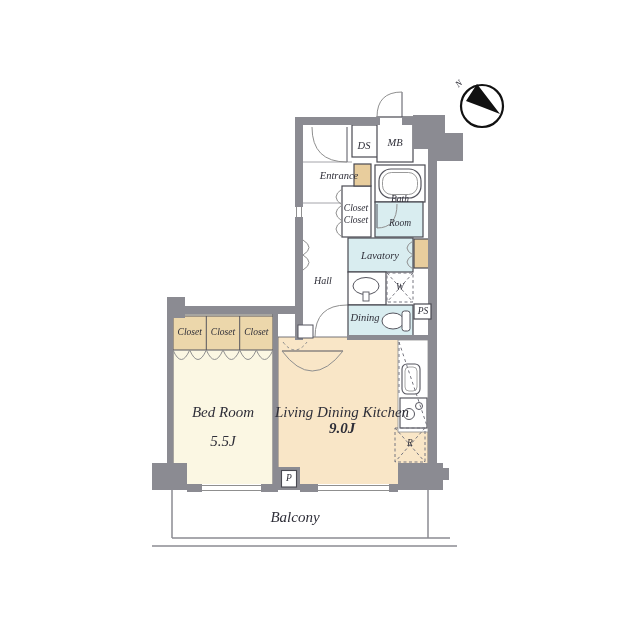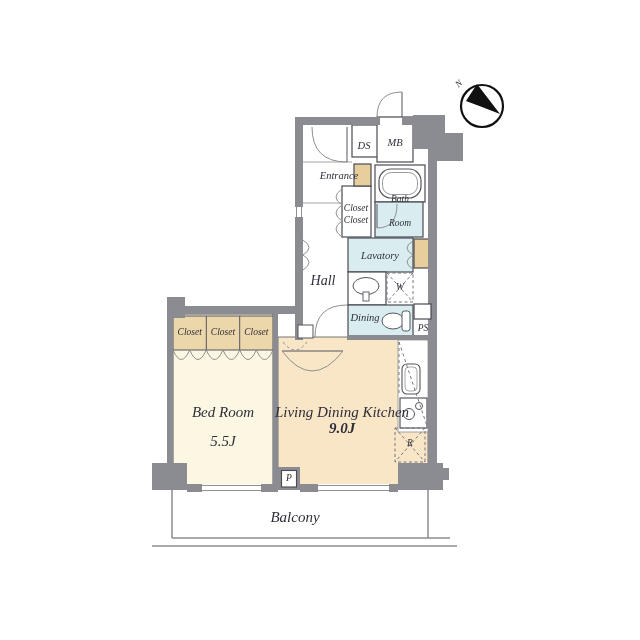--- a/index.html
+++ b/index.html
@@ -3,21 +3,21 @@
 <meta charset="utf-8">
 <style>
   html,body{margin:0;padding:0;background:#ffffff;}
   .stage{position:relative;width:640px;height:640px;background:#ffffff;overflow:hidden;
          font-family:"Liberation Serif","DejaVu Serif",serif;}
   .plan-svg{position:absolute;left:0;top:0;}
   .lbl{position:absolute;transform:translate(-50%,-50%);
        font-family:"Liberation Serif","DejaVu Serif",serif;
        font-style:italic;color:#2e2e38;white-space:nowrap;line-height:1;}
   .s9{font-size:9px;}  .s95{font-size:9.5px;} .s10{font-size:10.5px;}
-  .s11{font-size:14px;} .s12{font-size:15px;}
+  .s11{font-size:10px;} .s12{font-size:15px;}
   .rot{transform:translate(-50%,-50%) rotate(-42deg);}
 </style>
 </head>
 <body>
 
 <div class="stage">
 
   <svg class="plan-svg" width="640" height="640" viewBox="0 0 640 640">
 
     <g>
@@ -204,21 +204,21 @@
   <div class="lbl s10" style="left:395px;top:143px;">MB</div>
   <div class="lbl s10" style="left:339px;top:176px;">Entrance</div>
   <div class="lbl s95" style="left:356px;top:209px;">Closet</div>
   <div class="lbl s95" style="left:356px;top:221px;">Closet</div>
   <div class="lbl s95" style="left:400px;top:200px;">Bath</div>
   <div class="lbl s95" style="left:400px;top:224px;">Room</div>
   <div class="lbl s10" style="left:380px;top:256px;">Lavatory</div>
   <div class="lbl s11" style="left:323px;top:281px;">Hall</div>
   <div class="lbl s95" style="left:400px;top:288px;">W</div>
   <div class="lbl s10" style="left:365px;top:318px;">Dining</div>
-  <div class="lbl s95" style="left:423px;top:329px;">PS</div>
+  <div class="lbl s95" style="left:423px;top:312px;">PS</div>
   <div class="lbl s95" style="left:189.7px;top:333px;">Closet</div>
   <div class="lbl s95" style="left:223px;top:333px;">Closet</div>
   <div class="lbl s95" style="left:256.3px;top:333px;">Closet</div>
   <div class="lbl s12" style="left:223px;top:412px;">Bed Room</div>
   <div class="lbl s12" style="left:223px;top:428px;margin-top:13px;">5.5J</div>
   <div class="lbl s12" style="left:342px;top:412px;">Living Dining Kitchen</div>
   <div class="lbl s12" style="left:342px;top:428px;font-weight:bold;">9.0J</div>
   <div class="lbl s95" style="left:289px;top:479px;">P</div>
   <div class="lbl s95" style="left:410px;top:444px;">R</div>
   <div class="lbl s12" style="left:295px;top:517px;">Balcony</div>

